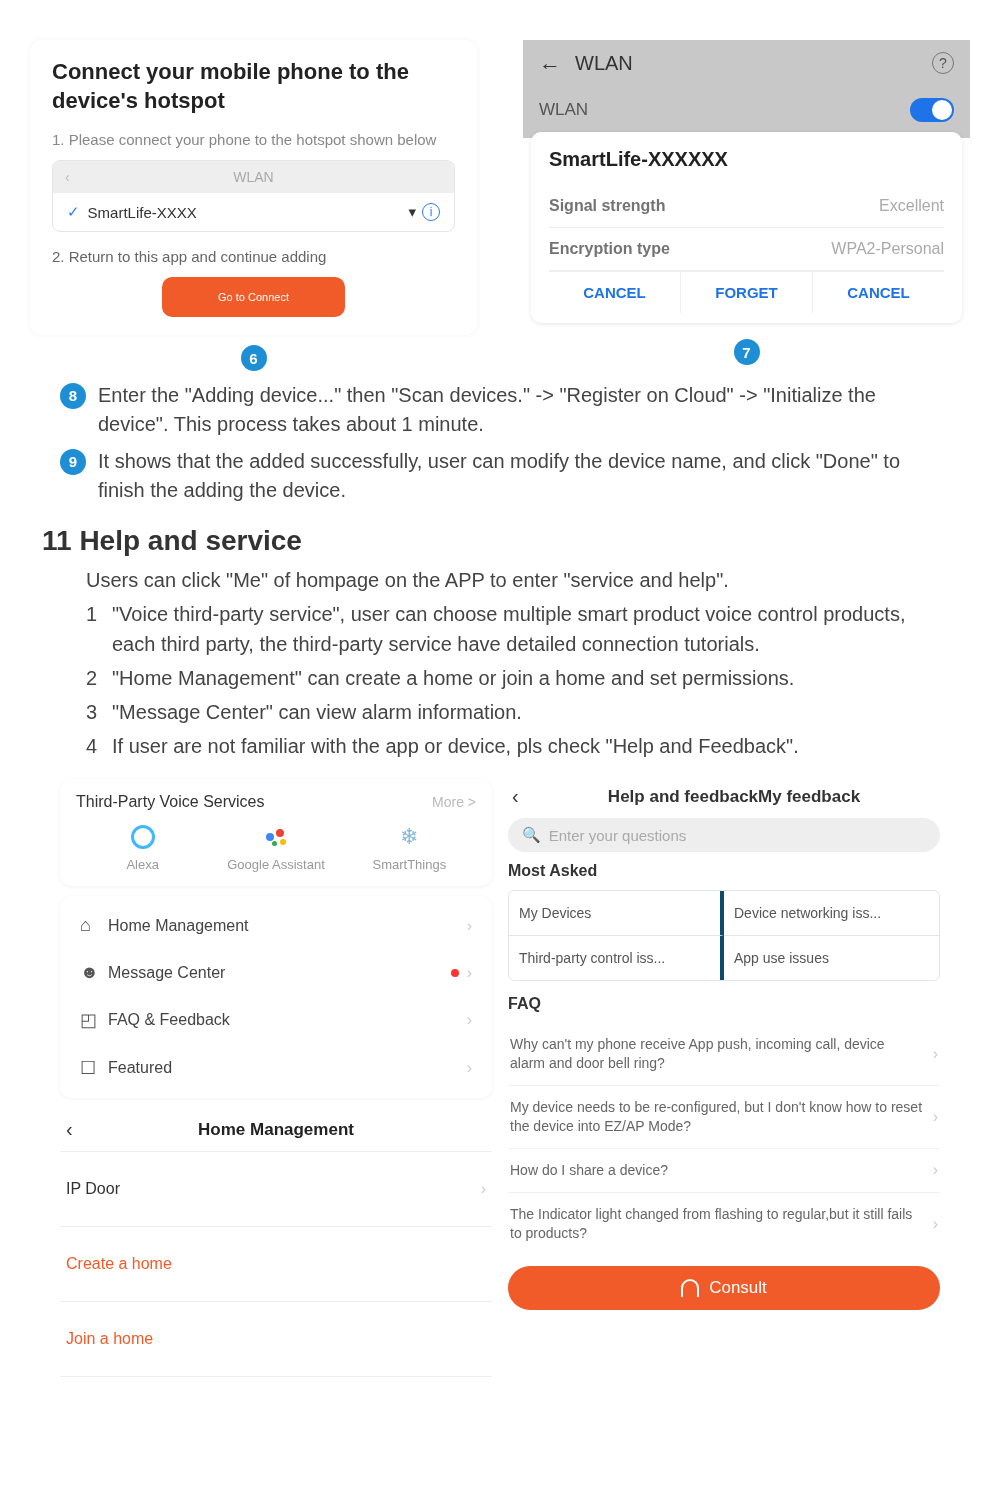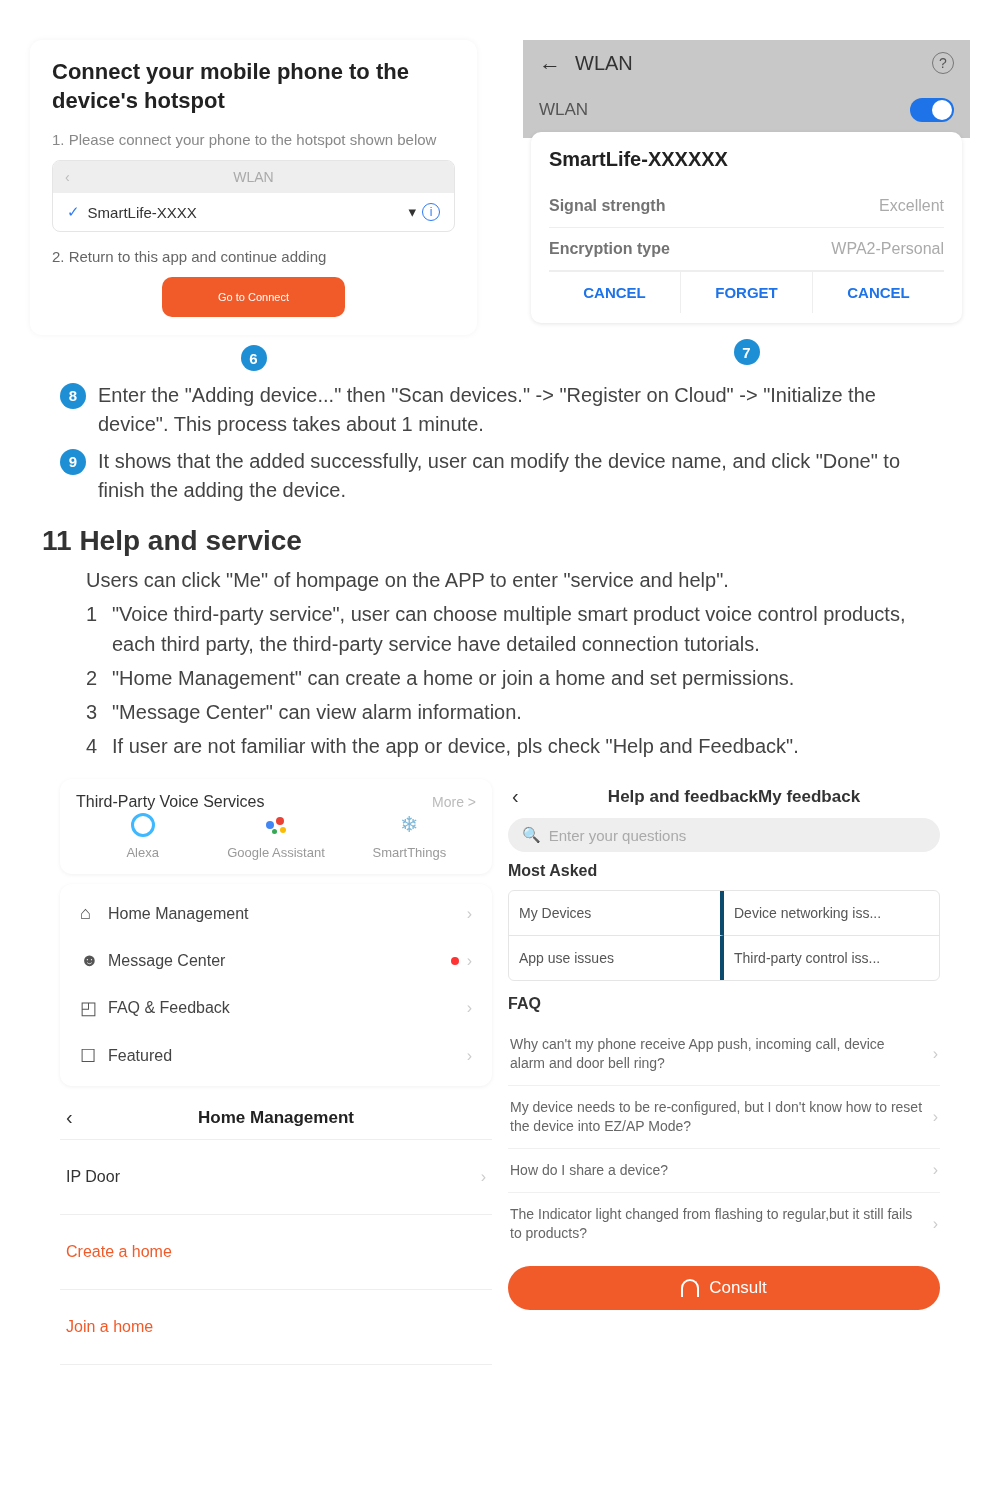--- a/index.html
+++ b/index.html
@@ -41,21 +41,21 @@
   .center { text-align: center; margin-top: 10px; }
   .instr { display: flex; margin: 8px 30px; font-size: 20px; color: #444; line-height: 1.45; }
   .instr .num-badge { flex-shrink: 0; margin-right: 12px; margin-top: 2px; }
   .h11 { font-size: 28px; font-weight: 700; color: #333; margin: 20px 0 8px 12px; }
   .body11 { margin: 0 30px 0 56px; font-size: 20px; color: #444; line-height: 1.5; }
   .body11 .li { display: flex; margin-top: 4px; }
   .body11 .li .n { width: 26px; flex-shrink: 0; }
   .bottom-row { display: flex; gap: 16px; margin-top: 18px; padding: 0 30px; }
   .col { flex: 1; }
   .card { background: #fff; border-radius: 12px; padding: 14px 16px; box-shadow: 0 1px 4px rgba(0,0,0,.06); margin-bottom: 10px; }
-  .card .head { display: flex; align-items: center; }
+  .card .head { display: flex; align-items: center; margin-bottom: 12px; }
   .card .head .t { flex: 1; font-size: 16px; color: #333; }
   .card .head .more { color: #bbb; font-size: 14px; }
   .svc-row { display: flex; text-align: center; }
   .svc { flex: 1; font-size: 13px; color: #999; }
   .svc .ic { height: 28px; display: flex; align-items: center; justify-content: center; margin-bottom: 6px; }
   .ring-blue { width: 24px; height: 24px; border: 3px solid #3fb8ff; border-radius: 50%; }
   .dots4 { position: relative; width: 24px; height: 24px; }
   .dots4 span { position: absolute; width: 8px; height: 8px; border-radius: 50%; }
   .snow { color: #7fb8d8; font-size: 22px; }
   .list-row { display: flex; align-items: center; padding: 13px 4px; font-size: 16px; color: #444; }
@@ -255,22 +255,22 @@
         <span class="t3"><span>Help and feedback</span><span>My feedback</span></span>
       </div>
       <div class="search-bar">
         <span>🔍</span>
         <span>Enter your questions</span>
       </div>
       <div class="sect-t">Most Asked</div>
       <div class="grid2">
         <div>My Devices</div>
         <div>Device networking iss...</div>
+        <div>Third-party control iss...</div>
         <div>App use issues</div>
-        <div>Third-party control iss...</div>
       </div>
       <div class="sect-t">FAQ</div>
       <div class="faq-row">
           <span class="q">Why can't my phone receive App push, incoming call, device alarm and door bell ring?</span>
           <span class="chev-r">›</span>
         </div>
       <div class="faq-row">
           <span class="q">My device needs to be re-configured, but I don't know how to reset the device into EZ/AP Mode?</span>
           <span class="chev-r">›</span>
         </div>

